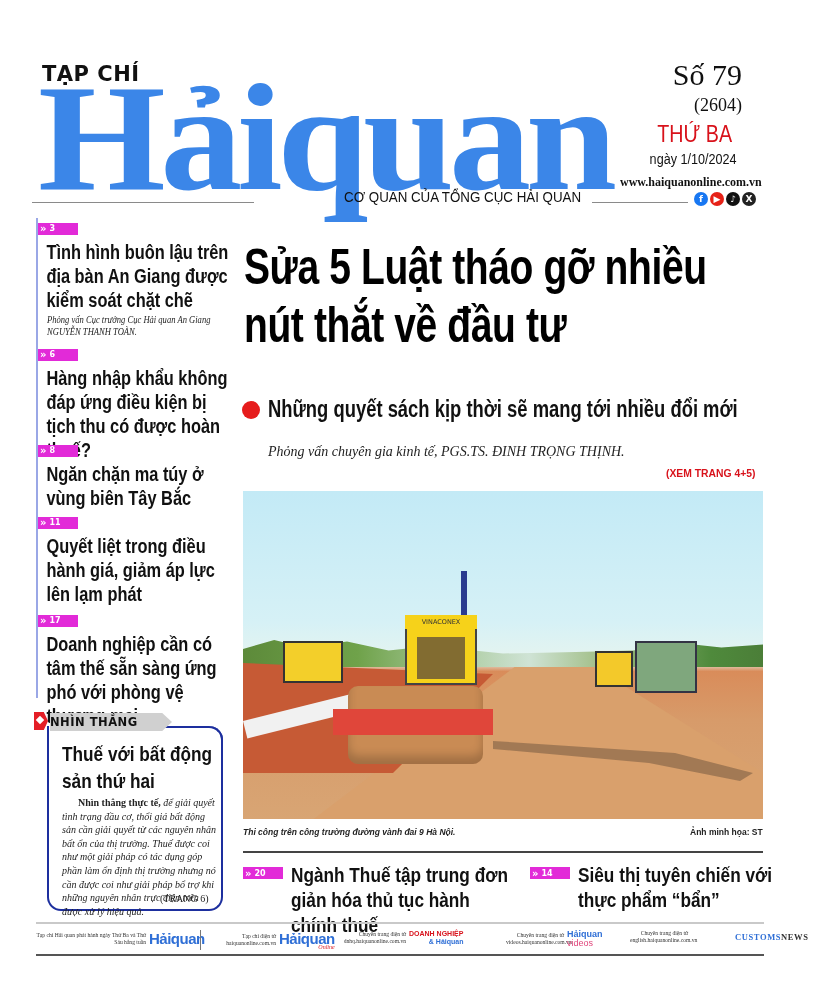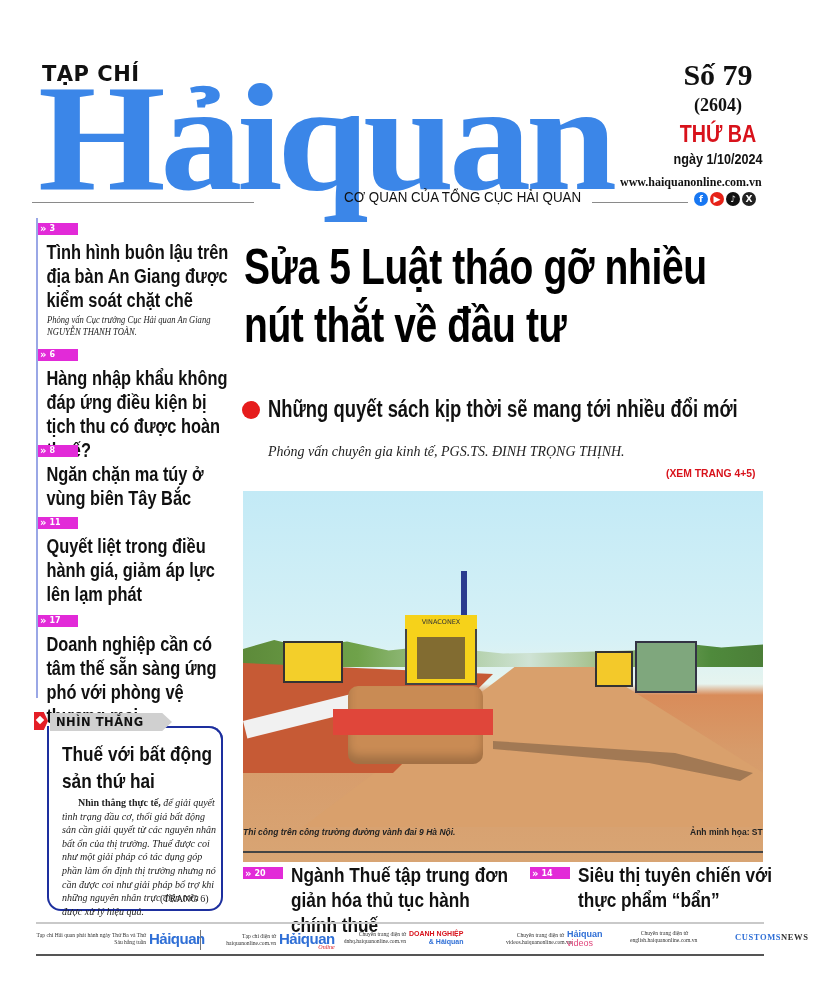--- a/index.html
+++ b/index.html
@@ -6,21 +6,21 @@
   html, body { width: 829px; height: 1000px; background: #ffffff; overflow: hidden; }
   body { position: relative; font-family: "Liberation Sans", sans-serif; color: #111; }
 
   
   .tapchi { position: absolute; left: 42px; top: 62px; font-family: "DejaVu Sans", sans-serif; font-weight: bold; font-size: 21px; letter-spacing: 0.5px; color: #111; }
   .logo { position: absolute; left: 38px; top: 62px; font-family: "Liberation Serif", serif; font-weight: bold; font-size: 152px; line-height: 1; color: #3b86e8; letter-spacing: -5px; transform: scaleX(1.08); transform-origin: left top; }
   .tagline { position: absolute; left: 344px; top: 188px; font-family: "Liberation Sans", sans-serif; font-size: 15.5px; color: #111; transform: scaleX(0.86); transform-origin: left top; white-space: nowrap; }
   .rule-l { position: absolute; left: 32px; top: 202px; width: 222px; height: 1px; background: #8a8a8a; }
   .rule-r { position: absolute; left: 592px; top: 202px; width: 96px; height: 1px; background: #8a8a8a; }
 
-  .issue { position: absolute; left: 663px; top: 58px; width: 110px; text-align: center; font-family: "Liberation Serif", serif; font-weight: bold; }
+  .issue { position: absolute; left: 632px; top: 58px; width: 110px; text-align: right; font-family: "Liberation Serif", serif; font-weight: normal; }
   .issue .so { font-size: 30px; line-height: 34px; color: #111; }
   .issue .num { font-size: 18px; line-height: 26px; color: #111; }
   .issue .day { font-family: "Liberation Sans", sans-serif; font-size: 24px; line-height: 32px; color: #d8121b; transform: scaleX(0.82); }
   .issue .date { font-family: "Liberation Sans", sans-serif; font-size: 14px; line-height: 18px; color: #111; transform: scaleX(0.9); }
   .site { position: absolute; left: 620px; top: 175px; font-family: "Liberation Serif", serif; font-weight: bold; font-size: 12px; color: #111; }
   .socials { position: absolute; left: 694px; top: 192px; display: flex; gap: 2px; }
   .soc { width: 14px; height: 14px; border-radius: 50%; display: flex; align-items: center; justify-content: center; color: #fff; font-size: 9px; font-weight: bold; font-family: "DejaVu Sans", sans-serif; }
   .soc.fb { background: #1877f2; }
   .soc.yt { background: #e62117; }
   .soc.tt { background: #111; }
@@ -30,38 +30,38 @@
   .leftcol { position: absolute; left: 36px; top: 218px; width: 192px; height: 480px; border-left: 2px solid #9aa7e6; }
   .story { position: absolute; left: 0; }
   .tag { display: inline-flex; align-items: center; height: 12px; width: 40px; background: #e22ad8; color: #fff; font-family: "DejaVu Sans", sans-serif; font-weight: bold; font-size: 8px; padding-left: 2px; gap: 6px; }
   .tag .chev { font-size: 10px; letter-spacing: -3px; }
   .stitle { font-family: "Liberation Sans", sans-serif; font-weight: bold; font-size: 19.5px; line-height: 24px; color: #111; padding-left: 10px; margin-top: 4px; transform: scaleX(0.84); transform-origin: left top; width: 230px; }
   .sbyline { font-family: "Liberation Serif", serif; font-style: italic; font-size: 9.5px; line-height: 12px; color: #222; padding-left: 10px; margin-top: 2px; transform: scaleX(0.9); transform-origin: left top; width: 210px; }
 
   
   .nt-badge { position: absolute; left: 34px; top: 712px; width: 14px; height: 18px; background: #e41e26; clip-path: polygon(0 0, 70% 0, 100% 50%, 70% 100%, 0 100%); }
   .nt-badge::after { content: ""; position: absolute; left: 3px; top: 5px; width: 6px; height: 6px; background: #fff; transform: rotate(45deg); }
-  .nt-label { position: absolute; left: 50px; top: 713px; width: 122px; height: 18px; background: #d0d0d0; clip-path: polygon(0 0, 92% 0, 100% 50%, 92% 100%, 0 100%); font-family: "DejaVu Sans", sans-serif; font-weight: bold; font-size: 11.5px; line-height: 18px; padding-left: 6px; color: #111; letter-spacing: 0.5px; }
+  .nt-label { position: absolute; left: 50px; top: 713px; width: 122px; height: 18px; background: #d0d0d0; clip-path: polygon(0 0, 92% 0, 100% 50%, 92% 100%, 0 100%); font-family: "DejaVu Sans", sans-serif; font-weight: bold; font-size: 11.5px; line-height: 18px; color: #111; letter-spacing: 0.5px; }
   .nt-box { position: absolute; left: 47px; top: 726px; width: 176px; height: 185px; border: 2px solid #1d2f9e; border-top: none; border-radius: 0 14px 14px 14px; }
   .nt-box::before { content: ""; position: absolute; right: -2px; top: 0; width: 56px; height: 14px; border-top: 2px solid #1d2f9e; border-right: 2px solid #1d2f9e; border-radius: 0 14px 0 0; }
   .nt-title { position: absolute; left: 62px; top: 740px; font-family: "Liberation Sans", sans-serif; font-weight: bold; font-size: 21px; line-height: 27px; transform: scaleX(0.82); transform-origin: left top; width: 200px; color: #111; }
   .nt-body { position: absolute; left: 62px; top: 796px; width: 156px; font-family: "Liberation Serif", serif; font-style: italic; font-size: 10px; line-height: 13.6px; color: #222; text-indent: 16px; }
   .nt-body .lead { font-style: normal; font-weight: bold; margin-top: 46px; }
   .nt-ref { position: absolute; left: 160px; top: 893px; font-family: "Liberation Serif", serif; font-size: 10px; color: #222; }
 
   
   .headline { position: absolute; left: 244px; top: 238px; width: 620px; font-family: "Liberation Sans", sans-serif; font-weight: bold; font-size: 50px; line-height: 58px; letter-spacing: -0.5px; color: #000; transform: scaleX(0.78); transform-origin: left top; }
   .subhead { position: absolute; left: 242px; top: 396px; display: flex; align-items: center; gap: 8px; }
   .dot { width: 18px; height: 18px; border-radius: 50%; background: #e61c1c; }
   .subhead-text { font-family: "Liberation Sans", sans-serif; font-weight: bold; font-size: 23px; color: #111; transform: scaleX(0.8); transform-origin: left center; white-space: nowrap; }
   .interview { position: absolute; left: 268px; top: 444px; font-family: "Liberation Serif", serif; font-style: italic; font-size: 14px; color: #222; }
   .seepage { position: absolute; left: 666px; top: 467px; font-family: "Liberation Sans", sans-serif; font-weight: bold; font-size: 11.5px; color: #d8121b; transform: scaleX(0.9); transform-origin: left top; white-space: nowrap; }
 
   
-  .photo { position: absolute; left: 243px; top: 491px; width: 520px; height: 371px; overflow: hidden; background: linear-gradient(180deg, #c3eaf6 0%, #d6f1f6 40%, #e6f4ef 52%, #d98c5a 55%, #d79b6a 70%, #d8a574 100%); }
+  .photo { position: absolute; left: 243px; top: 491px; width: 520px; height: 328px; overflow: hidden; background: linear-gradient(180deg, #c3eaf6 0%, #d6f1f6 40%, #e6f4ef 52%, #d98c5a 55%, #d79b6a 70%, #d8a574 100%); }
   .photo .trees { position: absolute; left: 0; top: 146px; width: 520px; height: 30px; background: linear-gradient(90deg, #5d8a3a 0%, #6fa24a 22%, #a8c99a 40%, #cfe3d5 55%, #9dbb80 70%, #4f8a3c 90%, #4b7e38 100%); clip-path: polygon(0 40%, 6% 10%, 12% 35%, 20% 15%, 28% 45%, 36% 30%, 50% 55%, 64% 50%, 75% 45%, 84% 20%, 92% 35%, 100% 25%, 100% 100%, 0 100%); }
   .photo .dirt-l { position: absolute; left: 0; top: 172px; width: 250px; height: 110px; background: #c65a35; clip-path: polygon(0 0, 100% 10%, 60% 100%, 0 100%); }
   .photo .road { position: absolute; left: 60px; top: 176px; width: 470px; height: 160px; background: #d9a06c; clip-path: polygon(45% 0, 62% 0, 100% 70%, 100% 100%, 0 100%); }
   .photo .liner { position: absolute; left: 0; top: 230px; width: 130px; height: 18px; background: #f1f1f1; transform: rotate(-14deg); transform-origin: left top; }
   .photo .roller-drum { position: absolute; left: 105px; top: 195px; width: 135px; height: 78px; background: #c98b54; border-radius: 10px; box-shadow: inset 0 -8px 10px rgba(0,0,0,0.2); }
   .photo .roller-frame { position: absolute; left: 90px; top: 218px; width: 160px; height: 26px; background: #e0463a; }
   .photo .roller-cab { position: absolute; left: 162px; top: 124px; width: 72px; height: 70px; background: #f6d21a; border: 2px solid #444; }
   .photo .roller-cab::after { content: ""; position: absolute; left: 10px; top: 20px; width: 48px; height: 42px; background: #5b4a3a; opacity: 0.75; }
   .photo .cab-sign { position: absolute; left: 162px; top: 124px; width: 72px; height: 14px; background: #f6d21a; font-family: "DejaVu Sans", sans-serif; font-size: 6.5px; text-align: center; line-height: 14px; color: #333; z-index: 2; }
   .photo .flag { position: absolute; left: 218px; top: 80px; width: 6px; height: 60px; background: #2a3b8f; }

